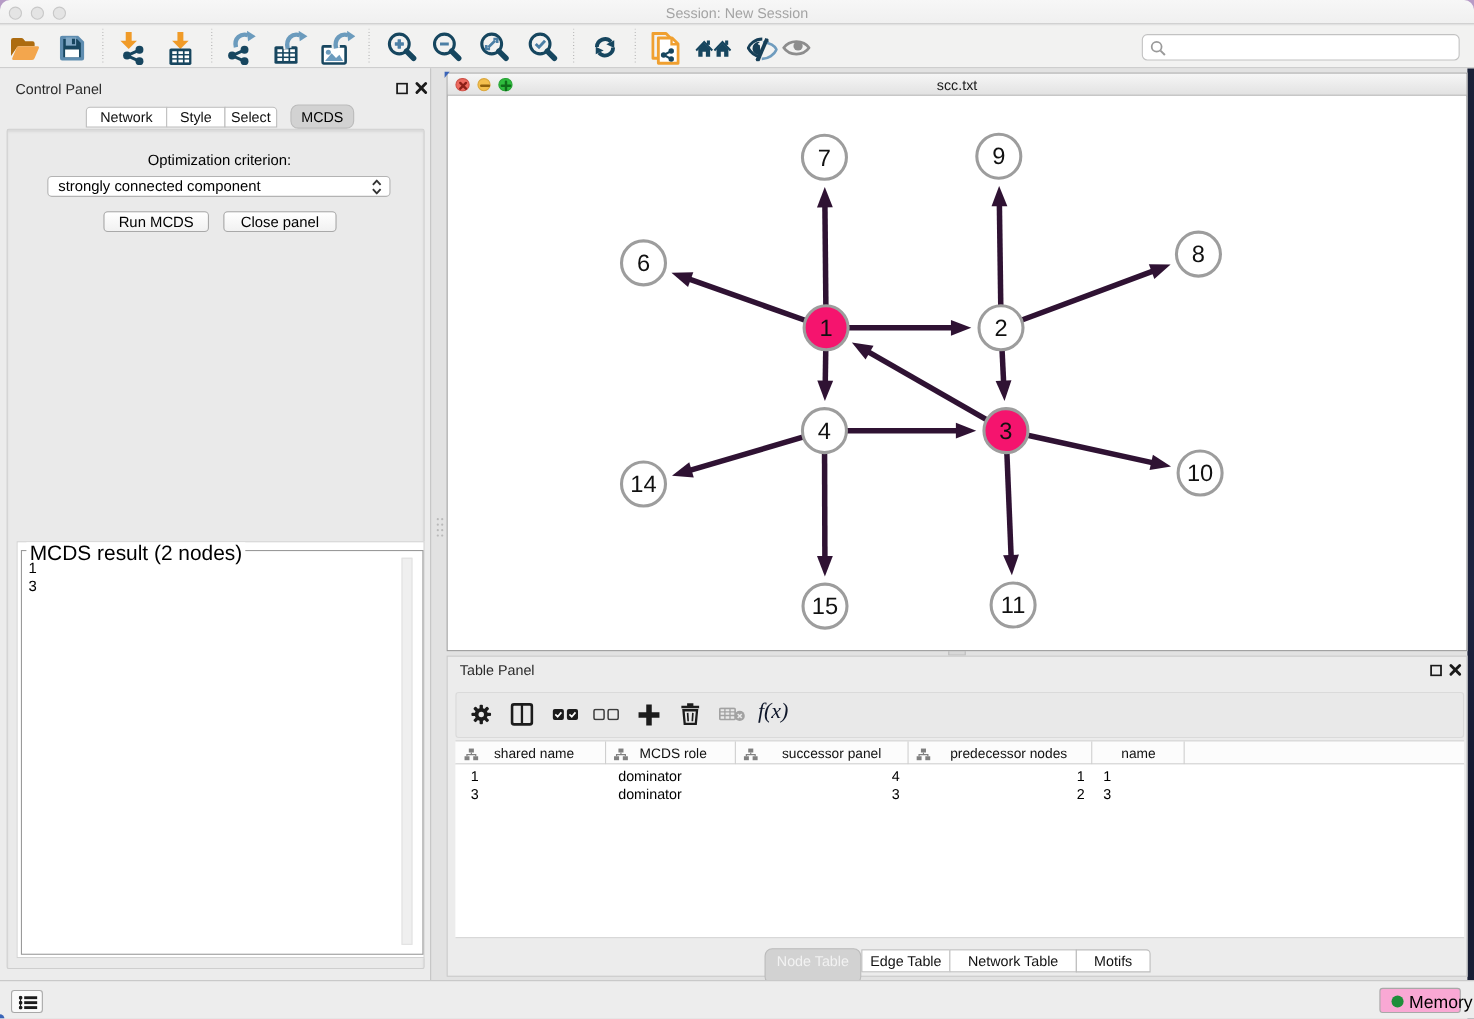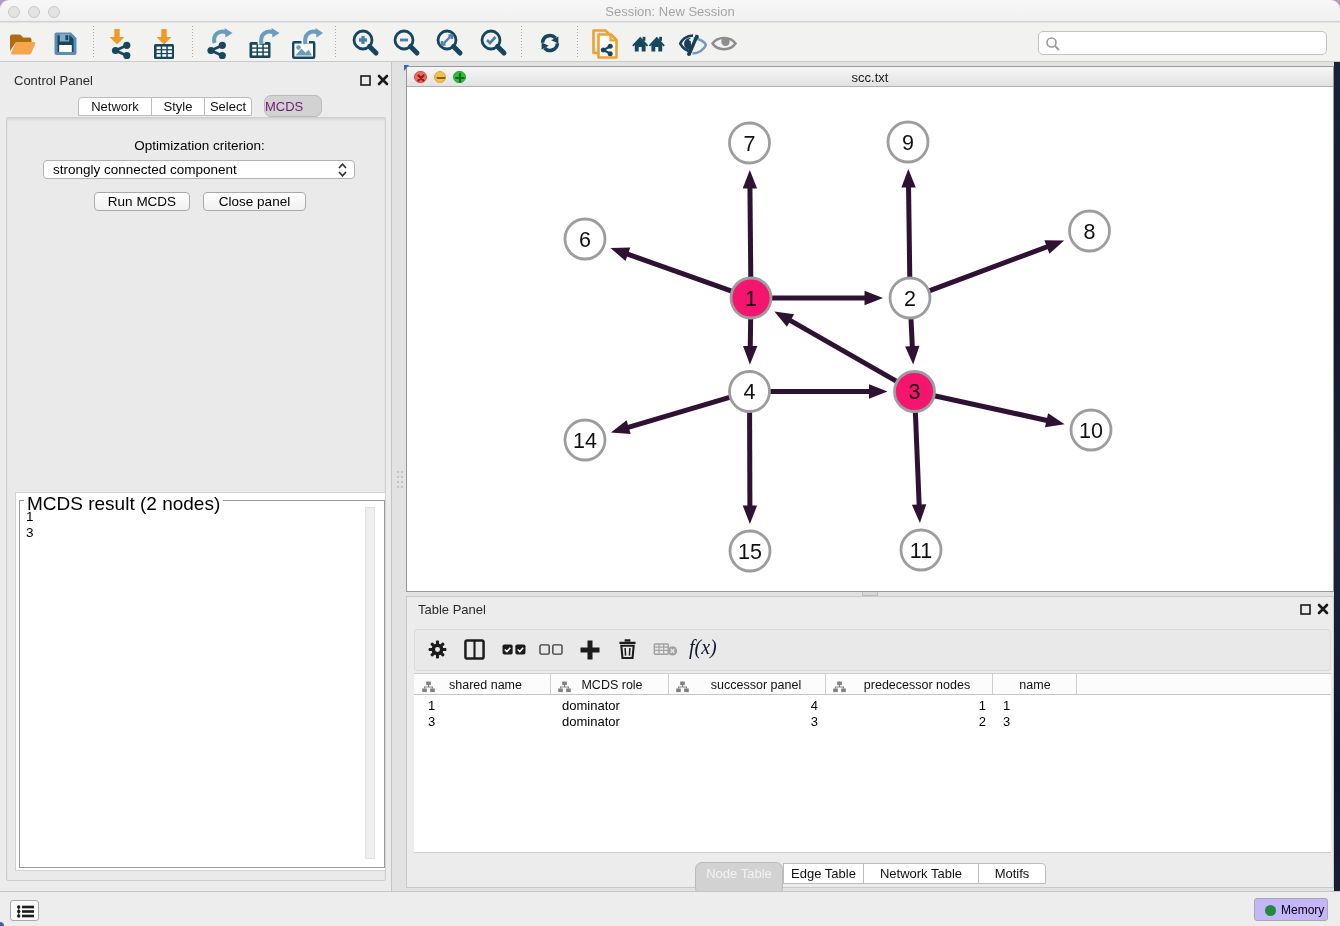--- a/index.html
+++ b/index.html
@@ -13,21 +13,21 @@
 #title { left:0; top:4px; width:1340px; text-align:center; font-size:13px; color:#a4a4a4; }
 .tl { top:6px; width:12px; height:12px; border-radius:50%; background:#e4e4e4; border:1px solid #c8c8c8; }
 
 #toolbar { left:0; top:23px; width:1340px; height:39px; background:#f2f2f1; border-bottom:1px solid #cacaca; }
 .tsep { top:3px; width:1px; height:33px; background-image:linear-gradient(#aaa 1px, transparent 1px); background-size:1px 3px; }
 #search { left:1038px; top:8px; width:289px; height:24px; background:#fff; border:1px solid #c2c2c2; border-radius:5px; }
 
 #lpanel { left:0; top:62px; width:392px; height:829px; background:#ececec; border-right:1px solid #c4c4c4; }
 .ptitle { font-size:13px; color:#2a2a2a; }
 .tab { top:35px; height:19px; background:#fff; border:1px solid #bdbdbd; font-size:13px; color:#111; text-align:center; line-height:17px; }
-#tabsel { left:264px; top:33px; width:58px; height:22px; background:#d2d2d2; border:1px solid #bbb; border-radius:7px; font-size:13px; color:#701a75; text-align:left; line-height:21px; }
+#tabsel { left:264px; top:33px; width:58px; height:22px; background:#d2d2d2; border:1px solid #bbb; border-radius:7px; font-size:13px; color:#000000; text-align:center; line-height:21px; }
 #tabcontent { left:6px; top:55px; width:380px; height:764px; background:#eaeaea; border:1px solid #cecece; border-radius:2px; box-shadow:inset 0 2px 2px #d9d9d9; }
 #optlabel { left:4px; top:76px; width:100%; text-align:center; font-size:13.5px; color:#000; }
 #combo { left:43px; top:98px; width:312px; height:19px; background:#fff; border:1px solid #b3b3b3; border-radius:4px; font-size:13.5px; color:#000; line-height:17px; padding-left:9px; }
 .btn { top:130px; height:19px; background:linear-gradient(#ffffff,#f1f1f1); border:1px solid #a9a9a9; border-radius:4px; font-size:13.5px; color:#000; text-align:center; line-height:17px; }
 #mcdsbox { left:15px; top:430px; width:371px; height:379px; background:#fff; border:1px solid #d2d2d2; }
 #fieldset { left:3px; top:7px; width:366px; height:368px; border:1px solid #9a9a9a; }
 #legend { left:4px; top:-8px; background:#fff; padding:0 3px; font-size:19px; color:#000; }
 #scrolltrack { right:9px; top:6px; width:10px; height:352px; background:#efefef; border:1px solid #e2e2e2; }
 
 #netwin { left:406px; top:66px; width:928px; height:526px; background:#fff; border:1px solid #989898; }
@@ -38,21 +38,21 @@
 #tpanel { left:406px; top:596px; width:928px; height:292px; background:#ececec; border:1px solid #c9c9c9;padding-left:19px; }
 #ttoolbar { left:7px; top:32px; width:917px; height:42px; background:#e9e9e9; border:1px solid #dadada; border-radius:3px; }
 #thead { left:7px; top:76px; width:917px; height:22px; background:#fcfcfc; border-top:1px solid #cfcfcf; border-bottom:1px solid #c6c6c6; }
 .hlab { text-align:center; font-size:12.5px; color:#111; }
 .hcell { top:0; height:21px; border-right:1px solid #cfcfcf; font-size:12.5px; color:#111; }
 #tbody { left:7px; top:98px; width:917px; height:158px; background:#fff; border-bottom:1px solid #cfcfcf; font-size:13px; color:#000; }
 .btab { top:266px; height:21px; background:#fff; border:1px solid #bdbdbd; font-size:13px; color:#111; text-align:center; line-height:19px; }
 #btabsel { left:288px; top:265px; width:88px; height:33px; background:#d2d2d2; border:1px solid #bbb; border-radius:7px; font-size:13px; color:#f2f2f2; text-align:center; line-height:21px; }
 
 #statusbar { left:0; top:891px; width:1340px; height:35px; background:#ededed; border-top:1px solid #c6c6c6; }
-#memory { left:1254px; top:6px; width:74px; height:23px; background:#c4b5fd; border:1px solid #a8a8a8; border-radius:3px; font-size:12px; color:#000; }
+#memory { left:1254px; top:6px; width:74px; height:23px; background:#f9a8d4; border:1px solid #a8a8a8; border-radius:3px; font-size:16px; color:#000; }
 #listbtn { left:10px; top:8px; width:29px; height:21px; background:#fafafa; border:1px solid #a8a8a8; border-radius:3px; }
 #darkedge { left:1334px; top:62px; width:6px; height:864px; background:linear-gradient(180deg,#1a2138 0%,#141830 30%,#1d2440 55%,#12162c 80%,#1a2138 100%); }
 </style>
 </head>
 <body>
 <div class="abs" id="purple"></div>
 <div class="abs" id="win"></div>
 <div class="abs" id="darkedge"></div>
 <div class="abs" id="titlebar">
   <div class="abs tl" style="left:8px"></div>

